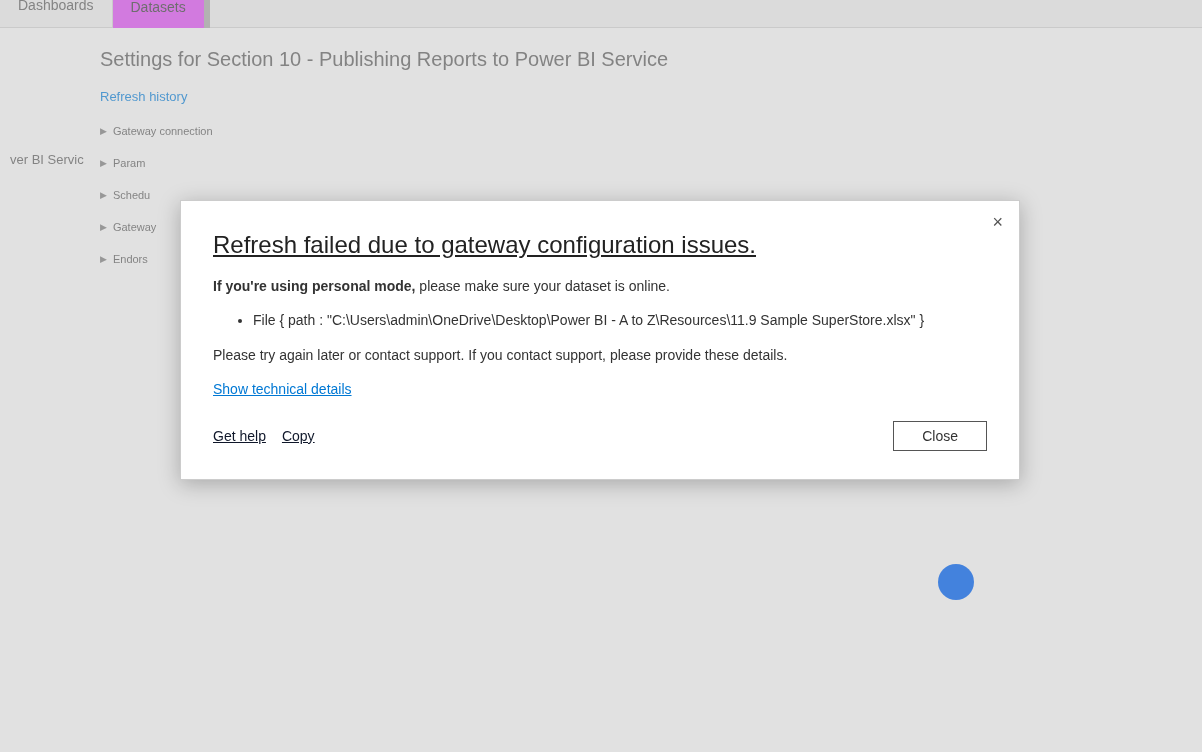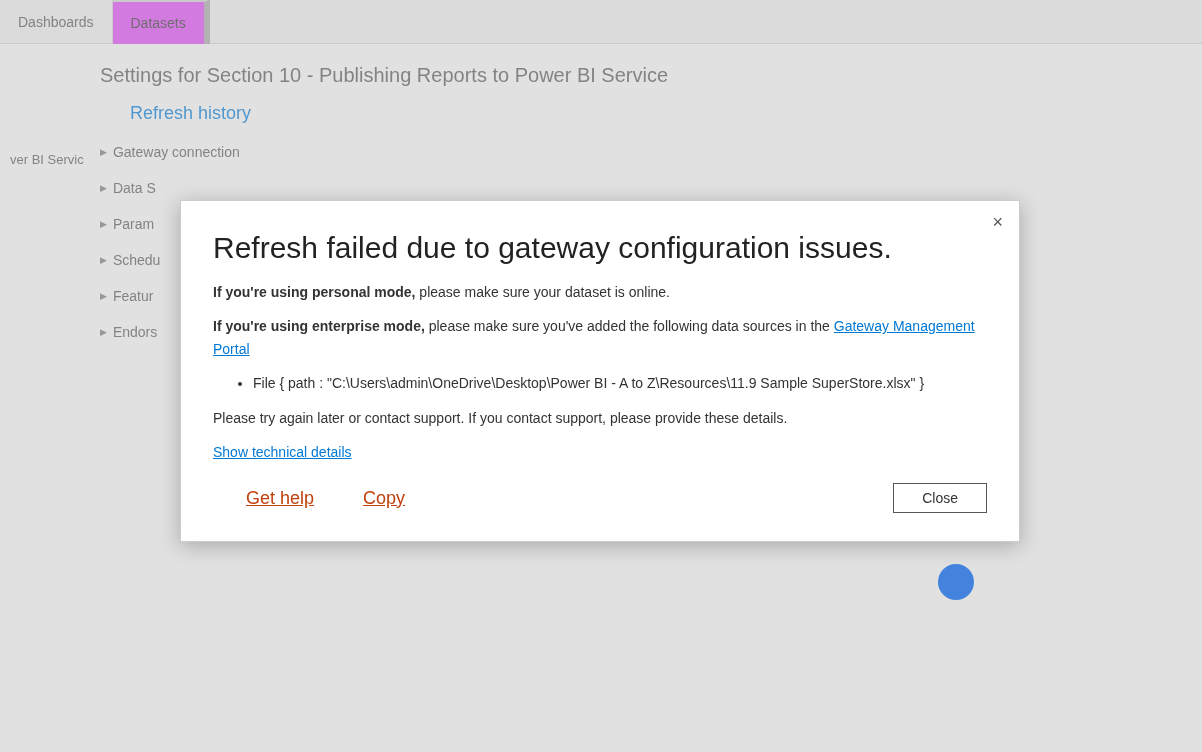--- a/index.html
+++ b/index.html
@@ -16,25 +16,25 @@
     .page-bg {
       width: 100%;
       height: 100%;
       background: #f2f2f2;
       position: relative;
     }
 
     
     .top-nav {
       display: flex;
-      align-items: flex-start;
+      align-items: flex-end;
       background: #e8e8e8;
       border-bottom: 1px solid #ccc;
       padding: 0 0 0 0;
-      height: 44px;
+      height: 28px;
     }
 
     .nav-tab {
       padding: 10px 18px;
       font-size: 14px;
       color: #555;
       cursor: pointer;
       height: 44px;
       display: flex;
       align-items: center;
@@ -58,29 +58,28 @@
 
     .page-title {
       font-size: 20px;
       color: #555;
       font-weight: 300;
       margin-bottom: 16px;
     }
 
     .refresh-history-link {
       color: #0078d4;
-      font-size: 18px;
+      font-size: 13px;
       text-decoration: none;
       cursor: pointer;
-      margin-left: 30px;
     }
 
     .sidebar-item {
       color: #555;
-      font-size: 14px;
+      font-size: 11px;
       padding: 10px 0;
       display: flex;
       align-items: center;
       cursor: pointer;
     }
 
     .sidebar-item::before {
       content: '▶';
       font-size: 9px;
       margin-right: 6px;
@@ -125,24 +124,25 @@
       right: 16px;
       font-size: 18px;
       color: #555;
       cursor: pointer;
       background: none;
       border: none;
       line-height: 1;
     }
 
     .modal-title {
-      font-size: 30px;
+      font-size: 24px;
       font-weight: 400;
       color: #222;
       margin-bottom: 16px;
+      text-decoration: underline;
     }
 
     .modal-body {
       font-size: 14px;
       color: #333;
       line-height: 1.6;
     }
 
     .modal-body p {
       margin-bottom: 12px;
@@ -174,27 +174,26 @@
       align-items: center;
     }
 
     .footer-links {
       display: flex;
       gap: 16px;
       flex: 1;
     }
 
     .footer-link {
-      color: #c2410c;
-      font-size: 18px;
+      color: #0f172a;
+      font-size: 14px;
       text-decoration: underline;
       cursor: pointer;
       background: none;
       border: none;
-      margin-left: 33px;
     }
 
     .close-button {
       padding: 6px 28px;
       background: #fff;
       border: 1px solid #555;
       font-size: 14px;
       color: #333;
       cursor: pointer;
       min-width: 80px;
@@ -236,53 +235,47 @@
 
   <div class="main-content">
     <div class="page-title">Settings for Section 10 - Publishing Reports to Power BI Service</div>
     <a class="refresh-history-link">Refresh history</a>
 
     <div class="sections-container">
       <div class="sidebar-item">
         <span>Gateway connection</span>
       </div>
       <div class="sidebar-item">
-        <span>Data S</span>
-      </div>
-      <div class="sidebar-item">
         <span>Param</span>
       </div>
       <div class="sidebar-item">
         <span>Schedu</span>
       </div>
       <div class="sidebar-item">
-        <span>Featur</span>
+        <span>Gateway</span>
       </div>
       <div class="sidebar-item">
         <span>Endors</span>
       </div>
     </div>
   </div>
 
   <div class="modal-overlay"></div>
 
   <div class="modal">
     <button class="modal-close-btn">×</button>
 
     <div class="modal-title">Refresh failed due to gateway configuration issues.</div>
 
     <div class="modal-body">
 
       <p>
         <span class="bold">If you're using personal mode,</span><span> please make sure your dataset is online.</span>
       </p>
 
-      <p>
-        <span class="bold">If you're using enterprise mode,</span><span> please make sure you've added the following data sources in the </span><a>Gateway Management Portal</a>
-      </p>
 
       <ul>
         <li>File { path : "C:\Users\admin\OneDrive\Desktop\Power BI - A to Z\Resources\11.9 Sample SuperStore.xlsx" }</li>
       </ul>
 
       <p>Please try again later or contact support. If you contact support, please provide these details.</p>
       <a>Show technical details</a>
     </div>
 
     <div class="modal-footer">

